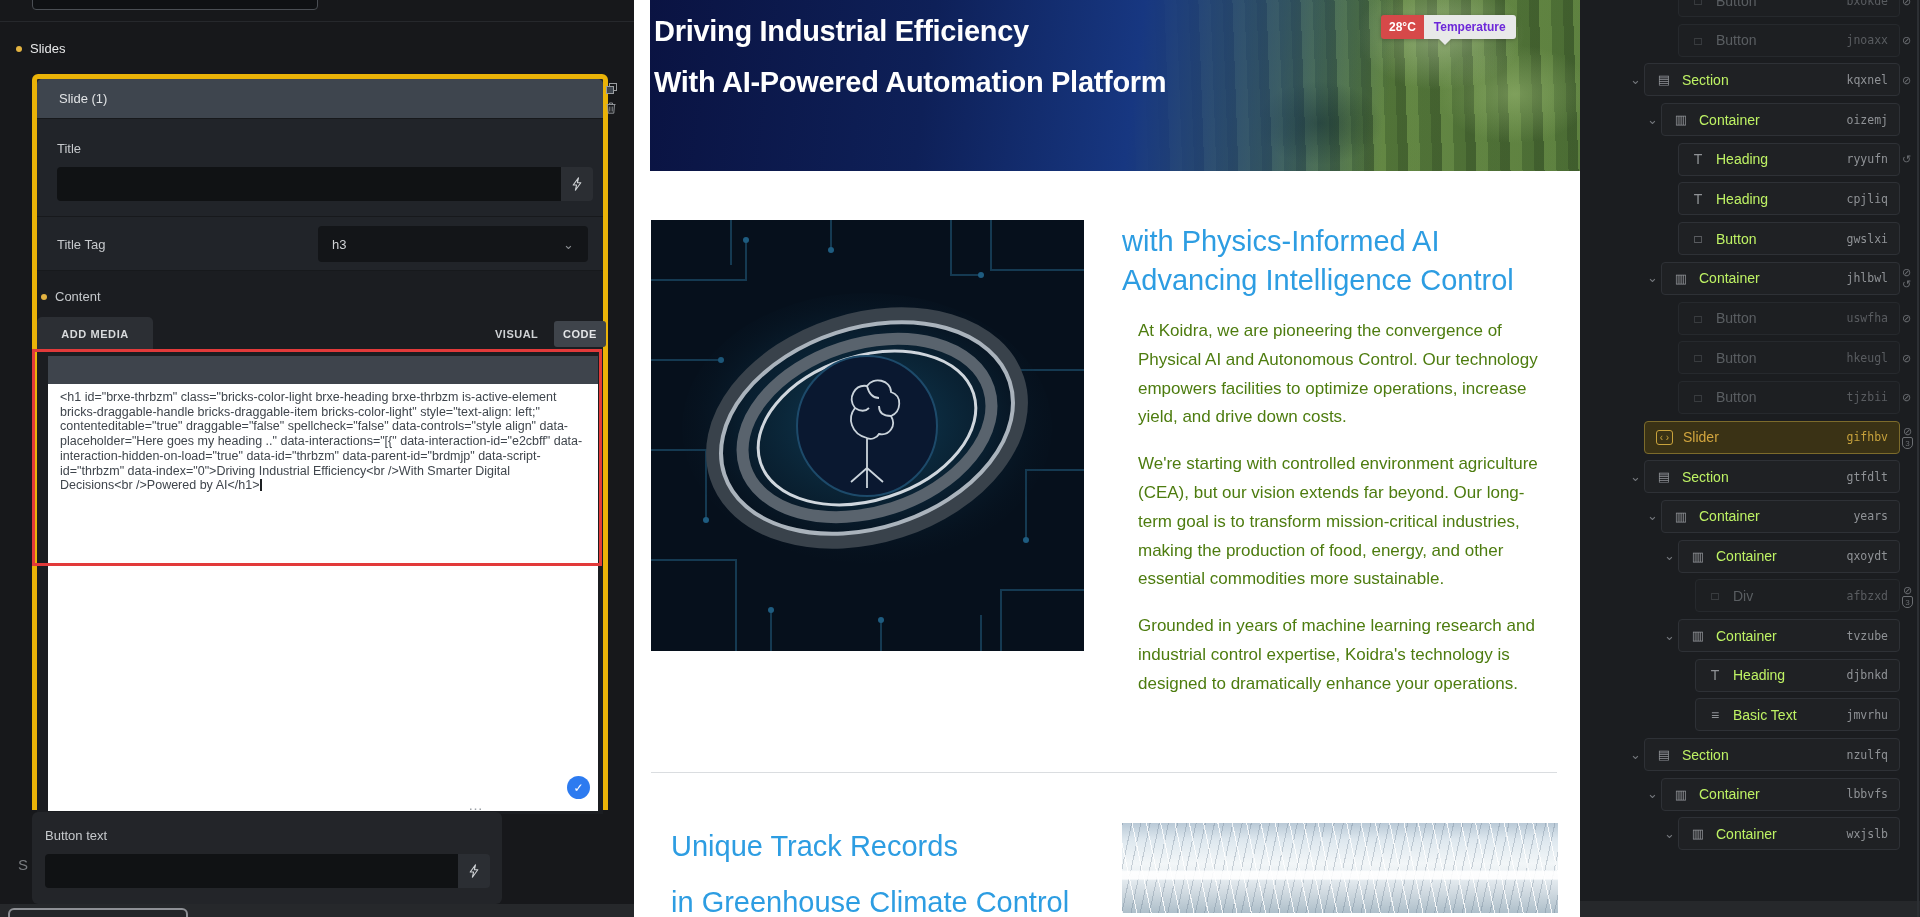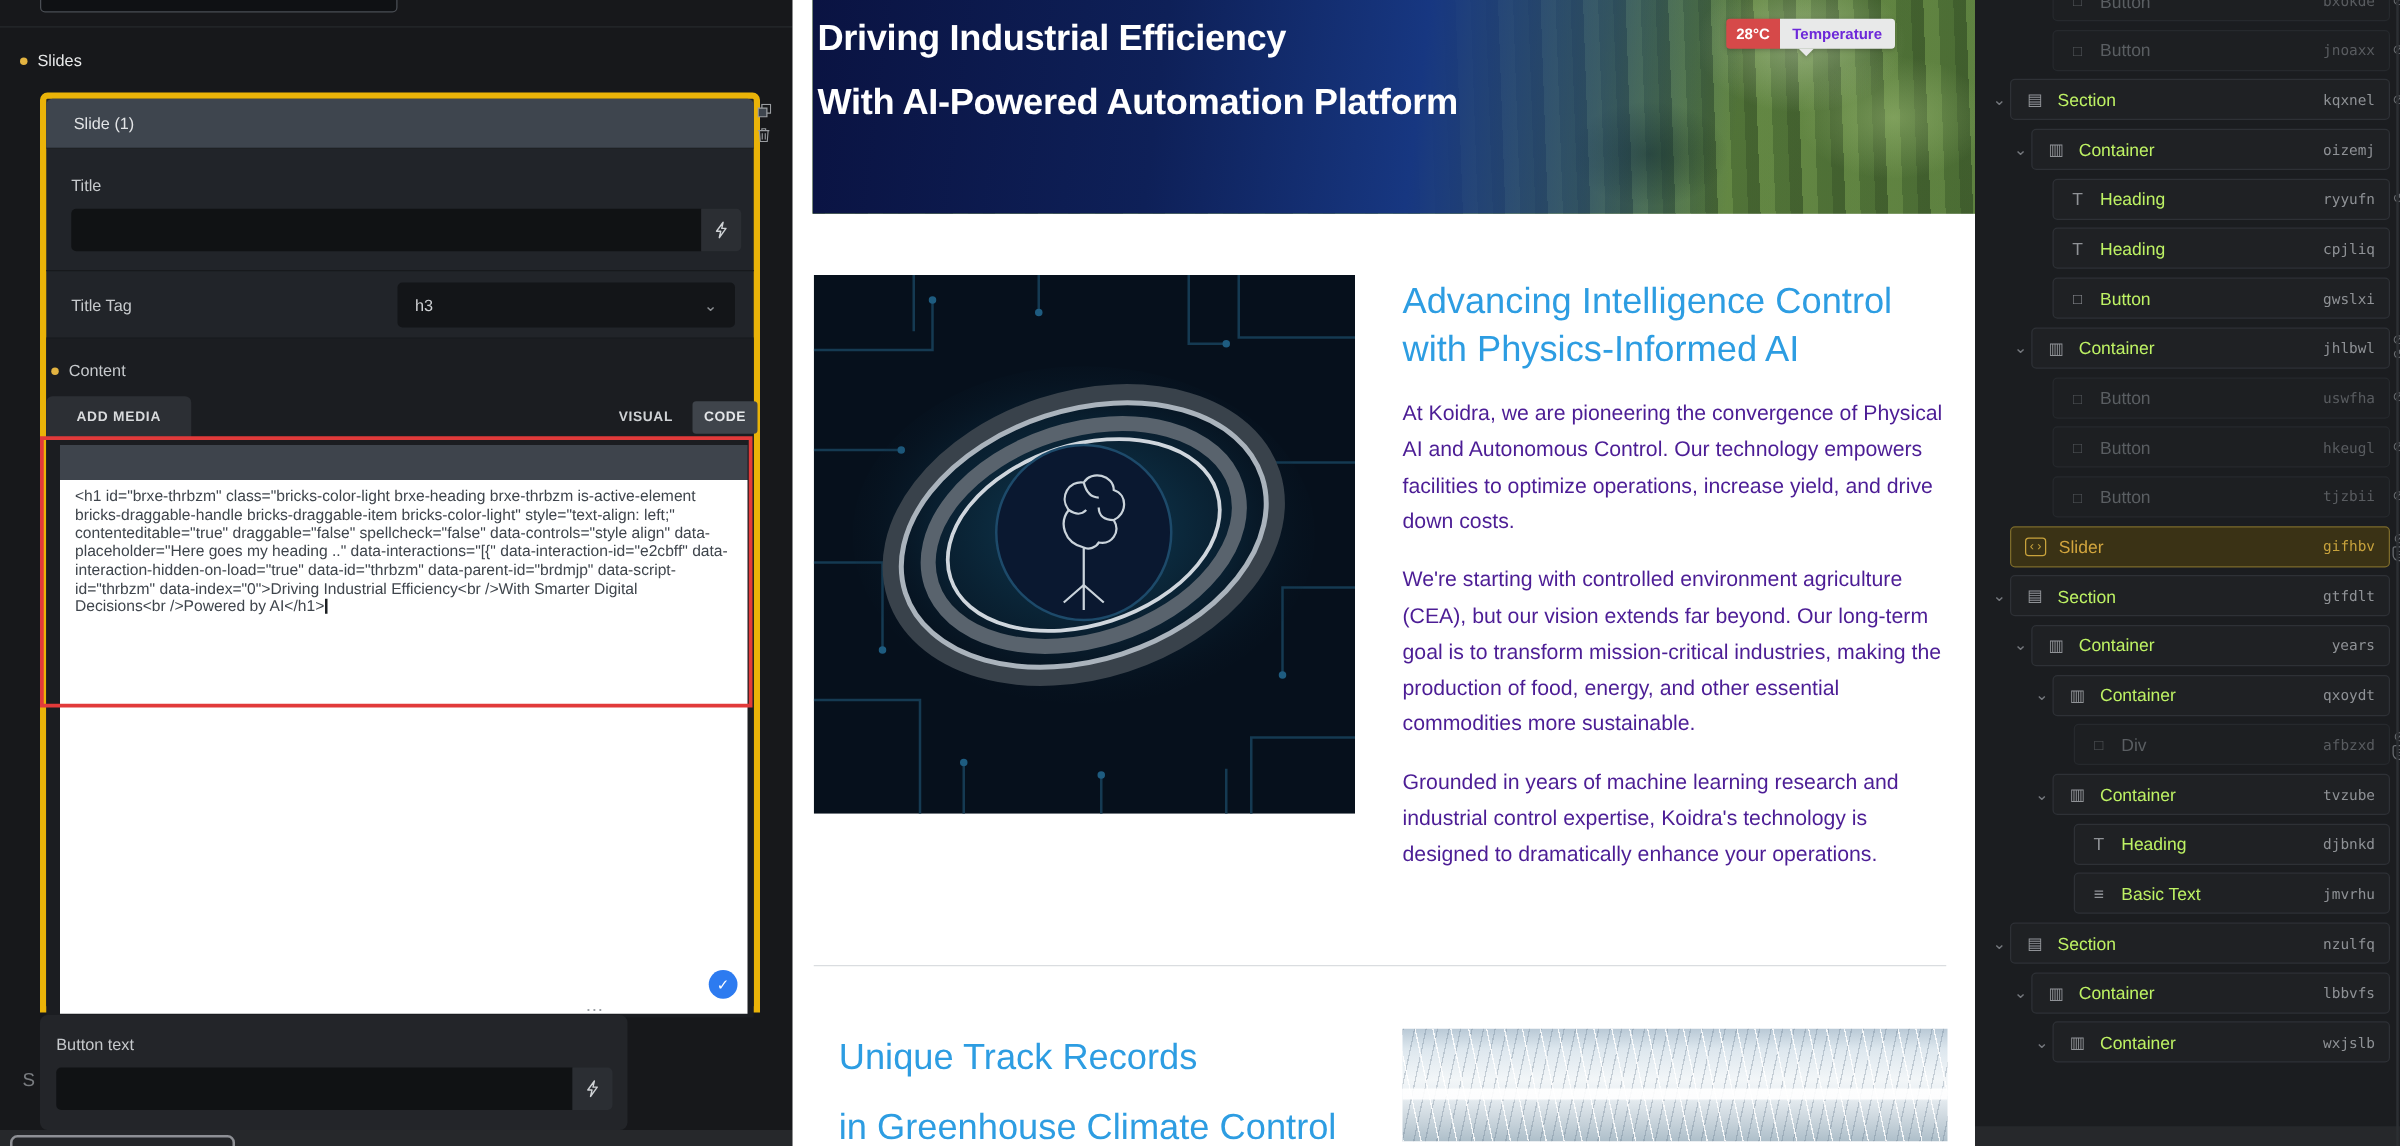--- a/index.html
+++ b/index.html
@@ -58,33 +58,33 @@
       linear-gradient(100deg,#7ba055,#55763c);}
   .hero-shade{position:absolute;inset:0;background:linear-gradient(97deg,#0a1342 0%,#0e2058 30%,#173781 52%,rgba(23,55,129,.55) 67%,rgba(23,55,129,0) 79%);}
   .hero-text{position:absolute;left:4px;top:6px;color:#fff;font-size:29px;font-weight:bold;line-height:51px;letter-spacing:-.3px;}
   .badge{position:absolute;left:731px;top:15px;display:flex;filter:drop-shadow(0 1px 2px rgba(0,0,0,.25));}
   .badge .temp{background:#d64949;color:#fff;font-size:12px;font-weight:bold;padding:5px 8px;border-radius:3px 0 0 3px;}
   .badge .tlabel{background:#e8e9e9;color:#6d28d9;font-size:12px;font-weight:bold;padding:5px 10px;border-radius:0 3px 3px 0;}
   .badge-tail{position:absolute;left:58px;top:100%;width:0;height:0;border:6px solid transparent;border-top-color:#e8e9e9;}
   .circuit{position:absolute;left:17px;top:220px;width:433px;height:431px;}
   .about{position:absolute;left:488px;top:222px;width:436px;}
   .blue-h{color:#2d9de2;font-size:29px;line-height:39px;}
-  .about .para{font-size:17px;line-height:28.8px;color:#4c1d95;margin:18px 0 0 0;}
+  .about .para{font-size:17px;line-height:28.8px;color:#4d7c0f;margin:18px 0 0 16px;}
   .about .para:first-of-type{margin-top:17px;}
   .hdivider{position:absolute;left:17px;top:772px;width:906px;height:1px;background:#dadde0;}
   .records-h{position:absolute;left:37px;top:818px;color:#2d9de2;font-size:29px;line-height:56px;}
   .ghimg{position:absolute;left:488px;top:823px;width:436px;height:90px;
     background:
       linear-gradient(to bottom, transparent 52%, rgba(255,255,255,.9) 54% 62%, transparent 64%),
       repeating-linear-gradient(78deg, rgba(255,255,255,.85) 0 1px, transparent 1px 14px),
       repeating-linear-gradient(102deg, rgba(90,110,130,.28) 0 1px, transparent 1px 9px),
       linear-gradient(to bottom,#b9c9d6 0,#dde7ee 18%,#f2f6f8 45%,#e8eef2 60%,#cfd9e0 78%,#aebfca 100%);}
   
   .spanel{position:absolute;left:1580px;top:0;width:340px;height:917px;background:#1b1d20;overflow:hidden;}
-  .rows{position:absolute;inset:0;padding-right:8px;box-sizing:border-box;display:flex;flex-direction:column;gap:6.7px;}
+  .rows{position:absolute;inset:0;padding-right:20px;box-sizing:border-box;display:flex;flex-direction:column;gap:6.7px;margin-left:36px;}
   .srow{position:relative;height:33px;flex:0 0 33px;display:flex;align-items:center;}
   .rows .srow:first-of-type{margin-top:-16px;}
   .srow[data-indent="1"]{margin-left:11px;}
   .srow[data-indent="2"]{margin-left:28px;}
   .srow[data-indent="3"]{margin-left:45px;}
   .srow[data-indent="4"]{margin-left:62px;}
   .chev{width:17px;flex:0 0 17px;text-align:center;color:#74777c;font-size:13px;line-height:10px;}
   .chev[data-show="false"]{visibility:hidden;}
   .sbox{flex:1;height:33px;border:1px solid #2e3136;border-radius:4px;background:#1f2124;display:flex;align-items:center;padding:0 11px;gap:10px;box-sizing:border-box;}
   .sicon{width:16px;text-align:center;color:#8f9296;font-size:13px;flex:0 0 16px;}
@@ -265,22 +265,22 @@
       <g stroke="#dfe8ee" stroke-width="1.8" fill="none" opacity="0.9">
         <path d="M216 248 V218 M216 218 C200 214 196 198 204 188 C196 178 204 164 216 166 C222 156 240 160 240 172 C252 176 250 192 240 196 C246 206 238 216 228 214 C226 218 220 220 216 218"></path>
         <path d="M204 188 C210 192 214 192 218 188 M240 196 C232 196 228 192 228 186 M216 166 C218 174 222 178 228 178"></path>
         <path d="M216 248 L200 262 M216 248 L232 262 M216 248 V268"></path>
       </g>
     </svg>
   </div>
 
   <div class="about">
     <div class="blue-h">
+      <div>with Physics-Informed AI</div>
       <div>Advancing Intelligence Control</div>
-      <div>with Physics-Informed AI</div>
     </div>
     <p class="para">At Koidra, we are pioneering the convergence of Physical AI and Autonomous Control. Our technology empowers facilities to optimize operations, increase yield, and drive down costs.</p>
     <p class="para">We're starting with controlled environment agriculture (CEA), but our vision extends far beyond. Our long-term goal is to transform mission-critical industries, making the production of food, energy, and other essential commodities more sustainable.</p>
     <p class="para">Grounded in years of machine learning research and industrial control expertise, Koidra's technology is designed to dramatically enhance your operations.</p>
   </div>
 
   <div class="hdivider"></div>
 
   <div class="records-h">
     <div>Unique Track Records</div>

